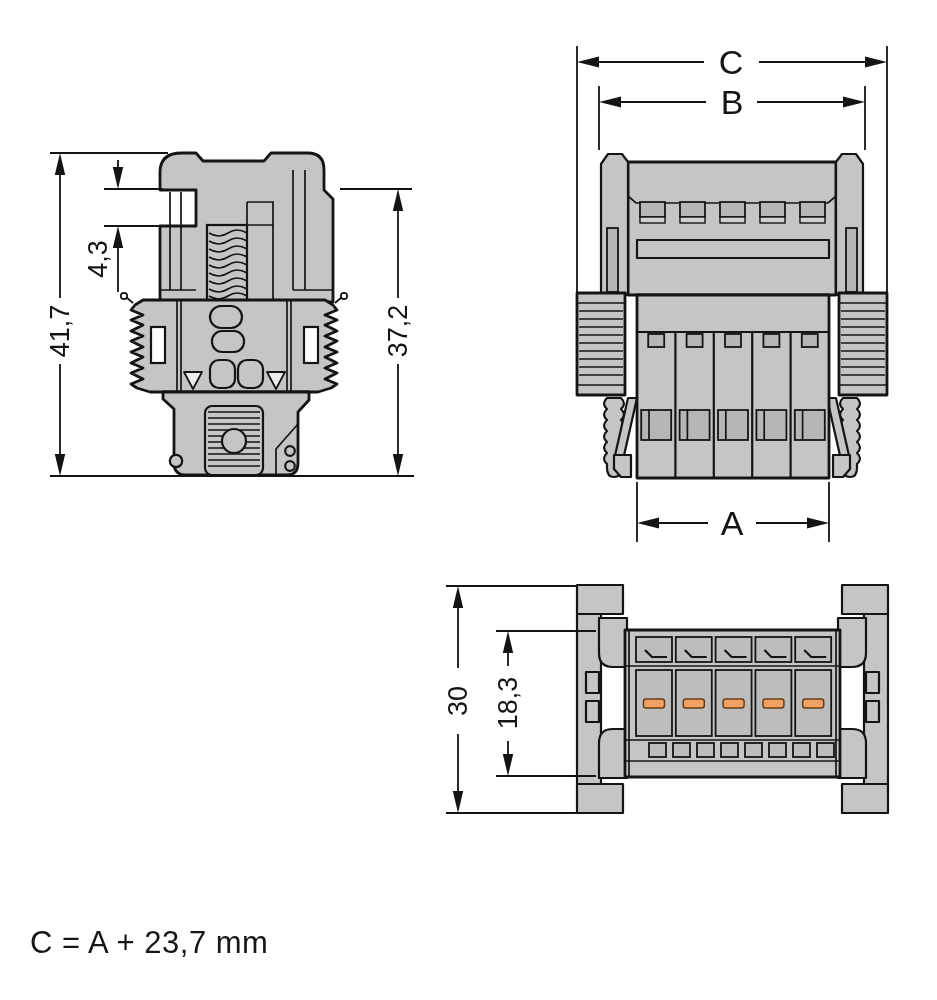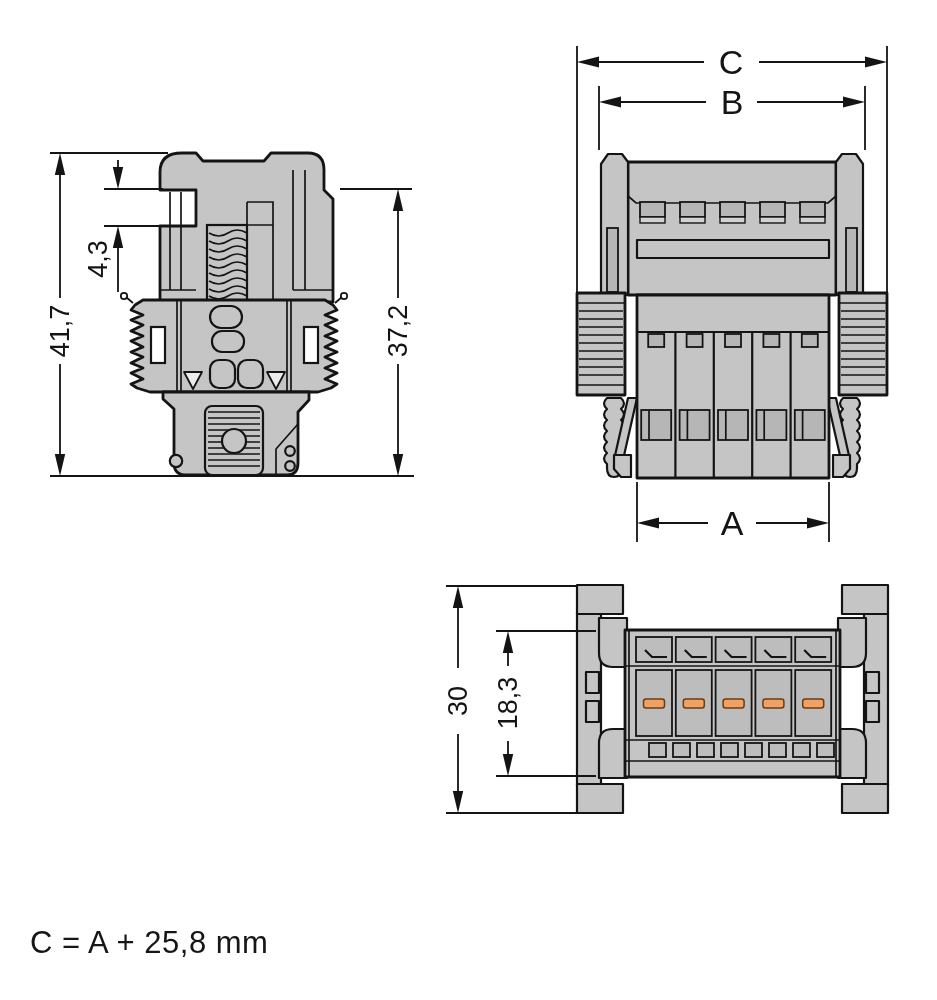--- a/index.html
+++ b/index.html
@@ -258,17 +258,17 @@
       <path class="dim" d="M496,631 H596 M496,776 H596"></path>
       <path class="dim" d="M508,653 V666 M508,741 V754"></path>
       <polygon class="arrow" points="508,631 502.8,653 513.2,653"></polygon>
       <polygon class="arrow" points="508,776 502.8,754 513.2,754"></polygon>
       <text class="dimtext" text-anchor="middle" transform="rotate(-90 508 703)" x="508" y="712">18,3</text>
     </g>
   </g>
 </svg>
 
   <div class="legend">
-    <div>C = A + 25,8 mm</div>
+    <div>C = A + 23,7 mm</div>
     
     
   </div>
 </div>
 
 </body></html>

